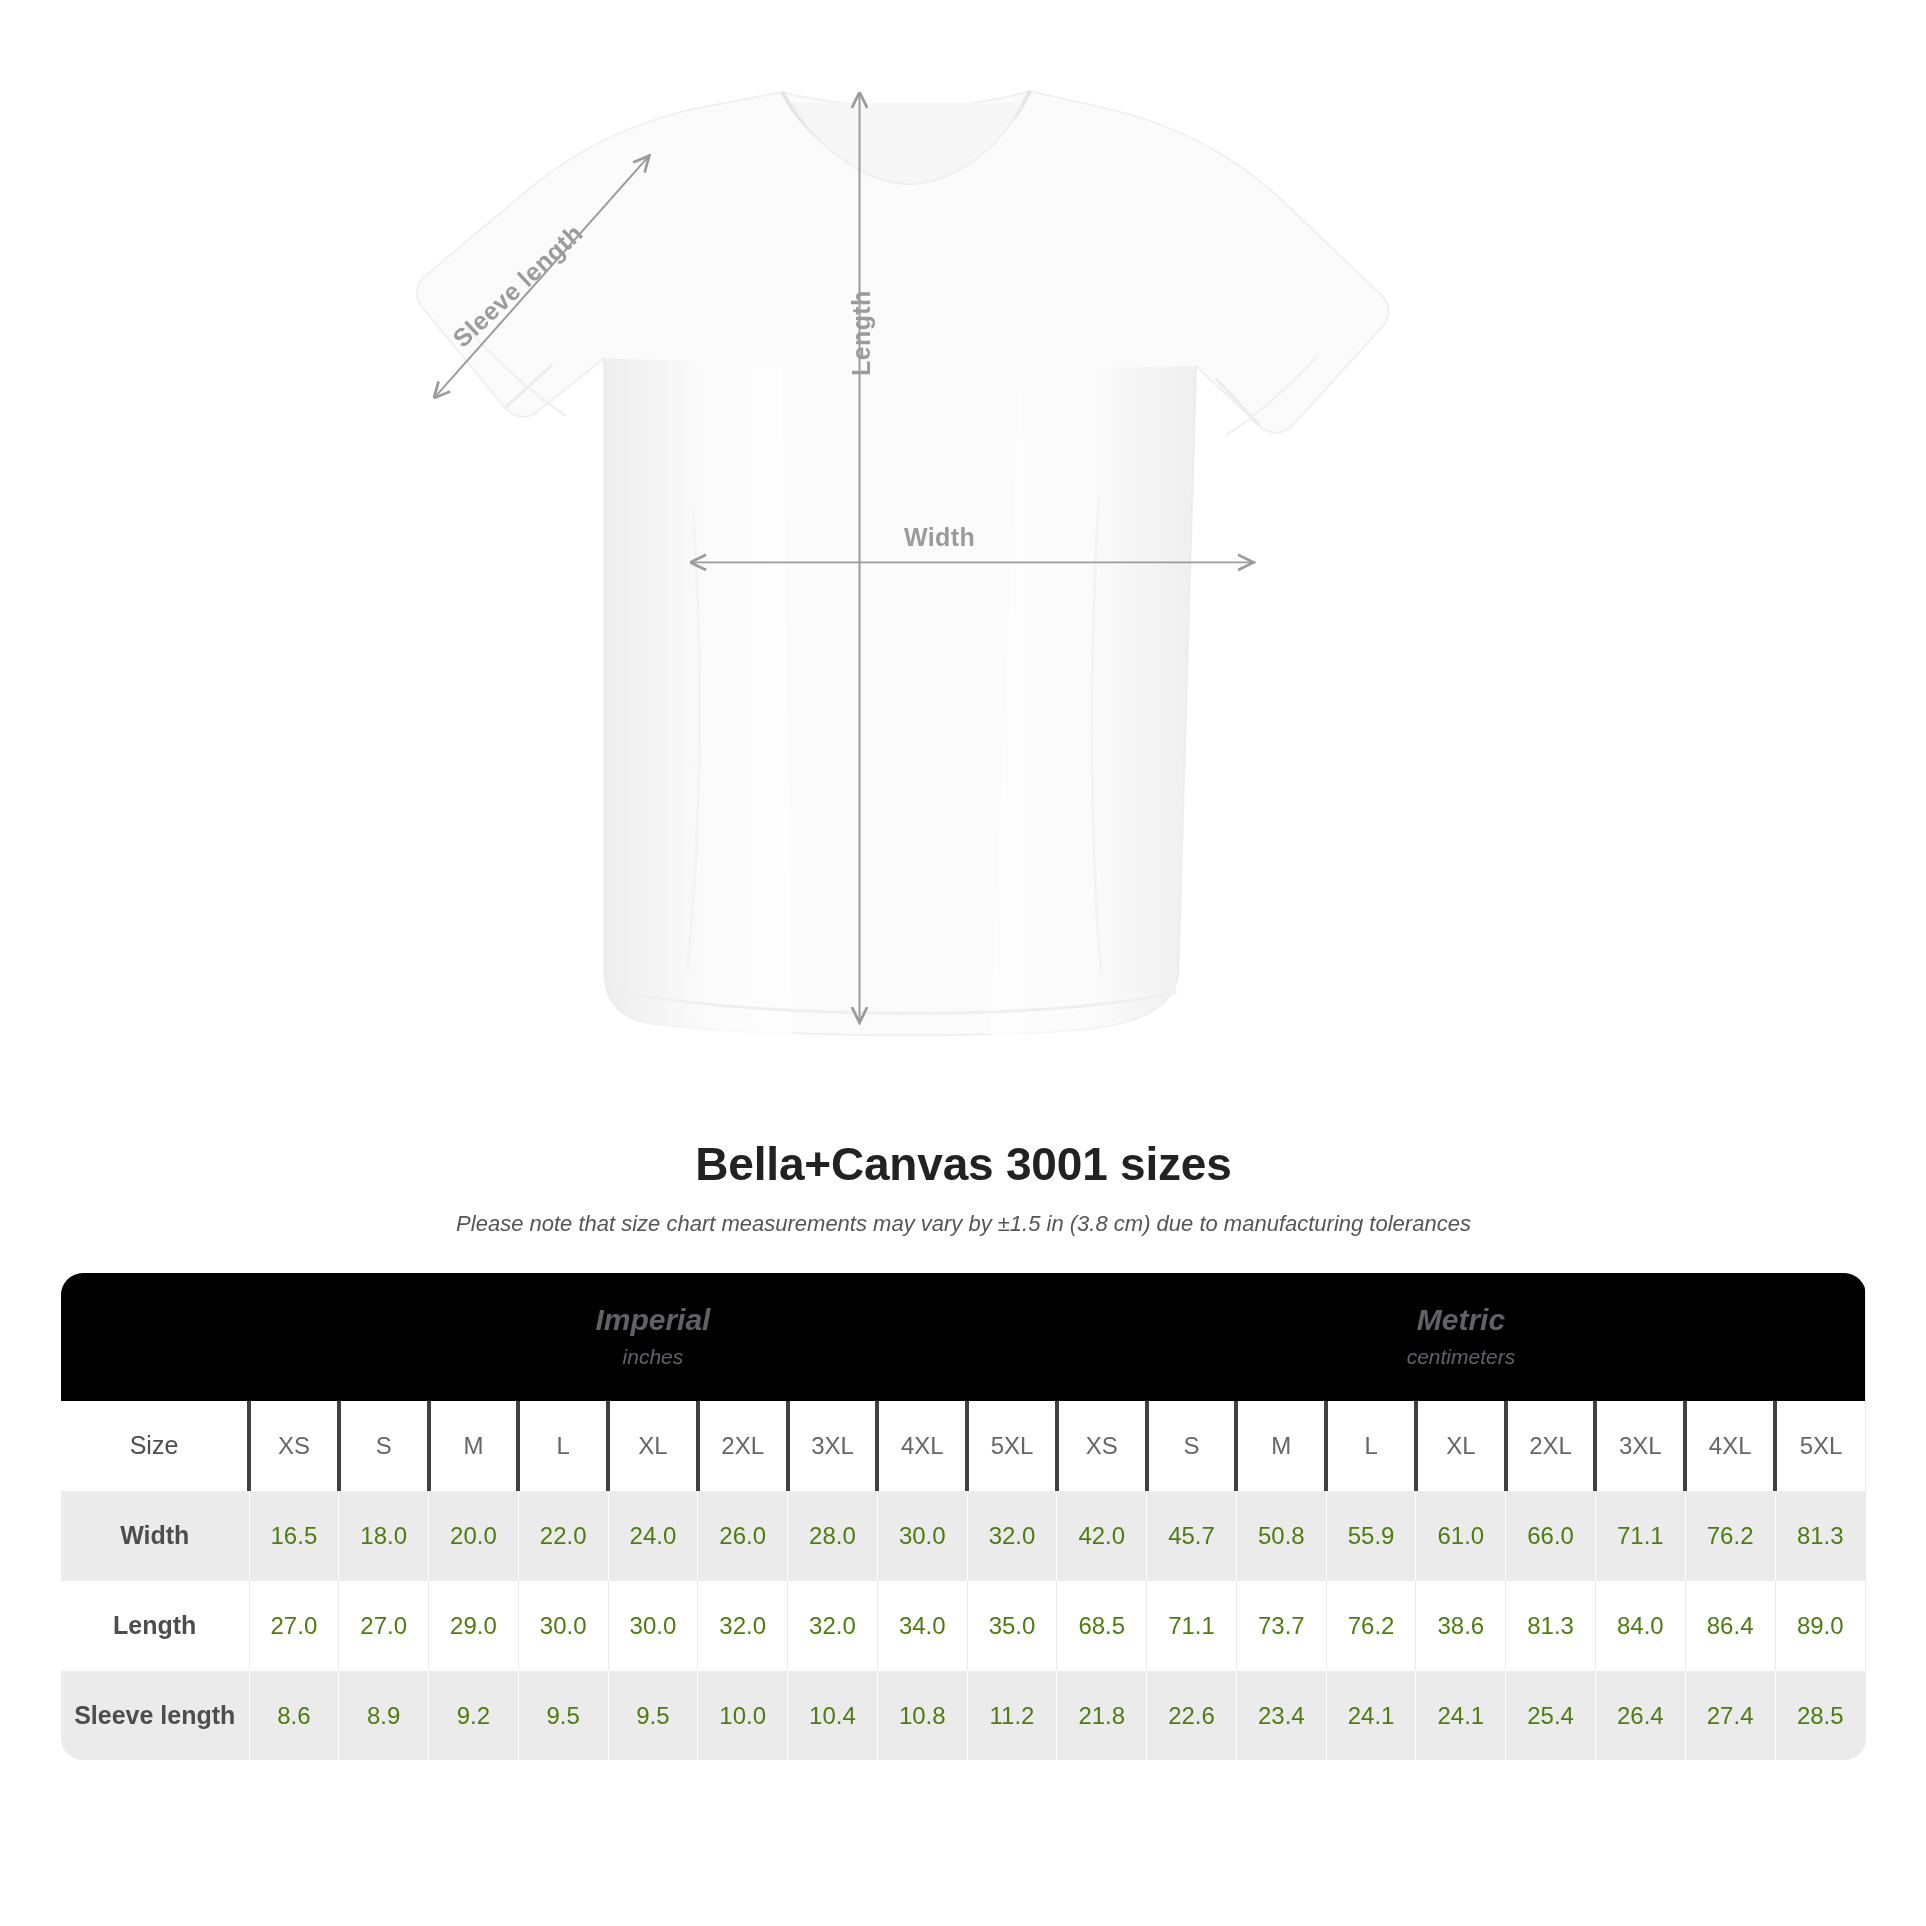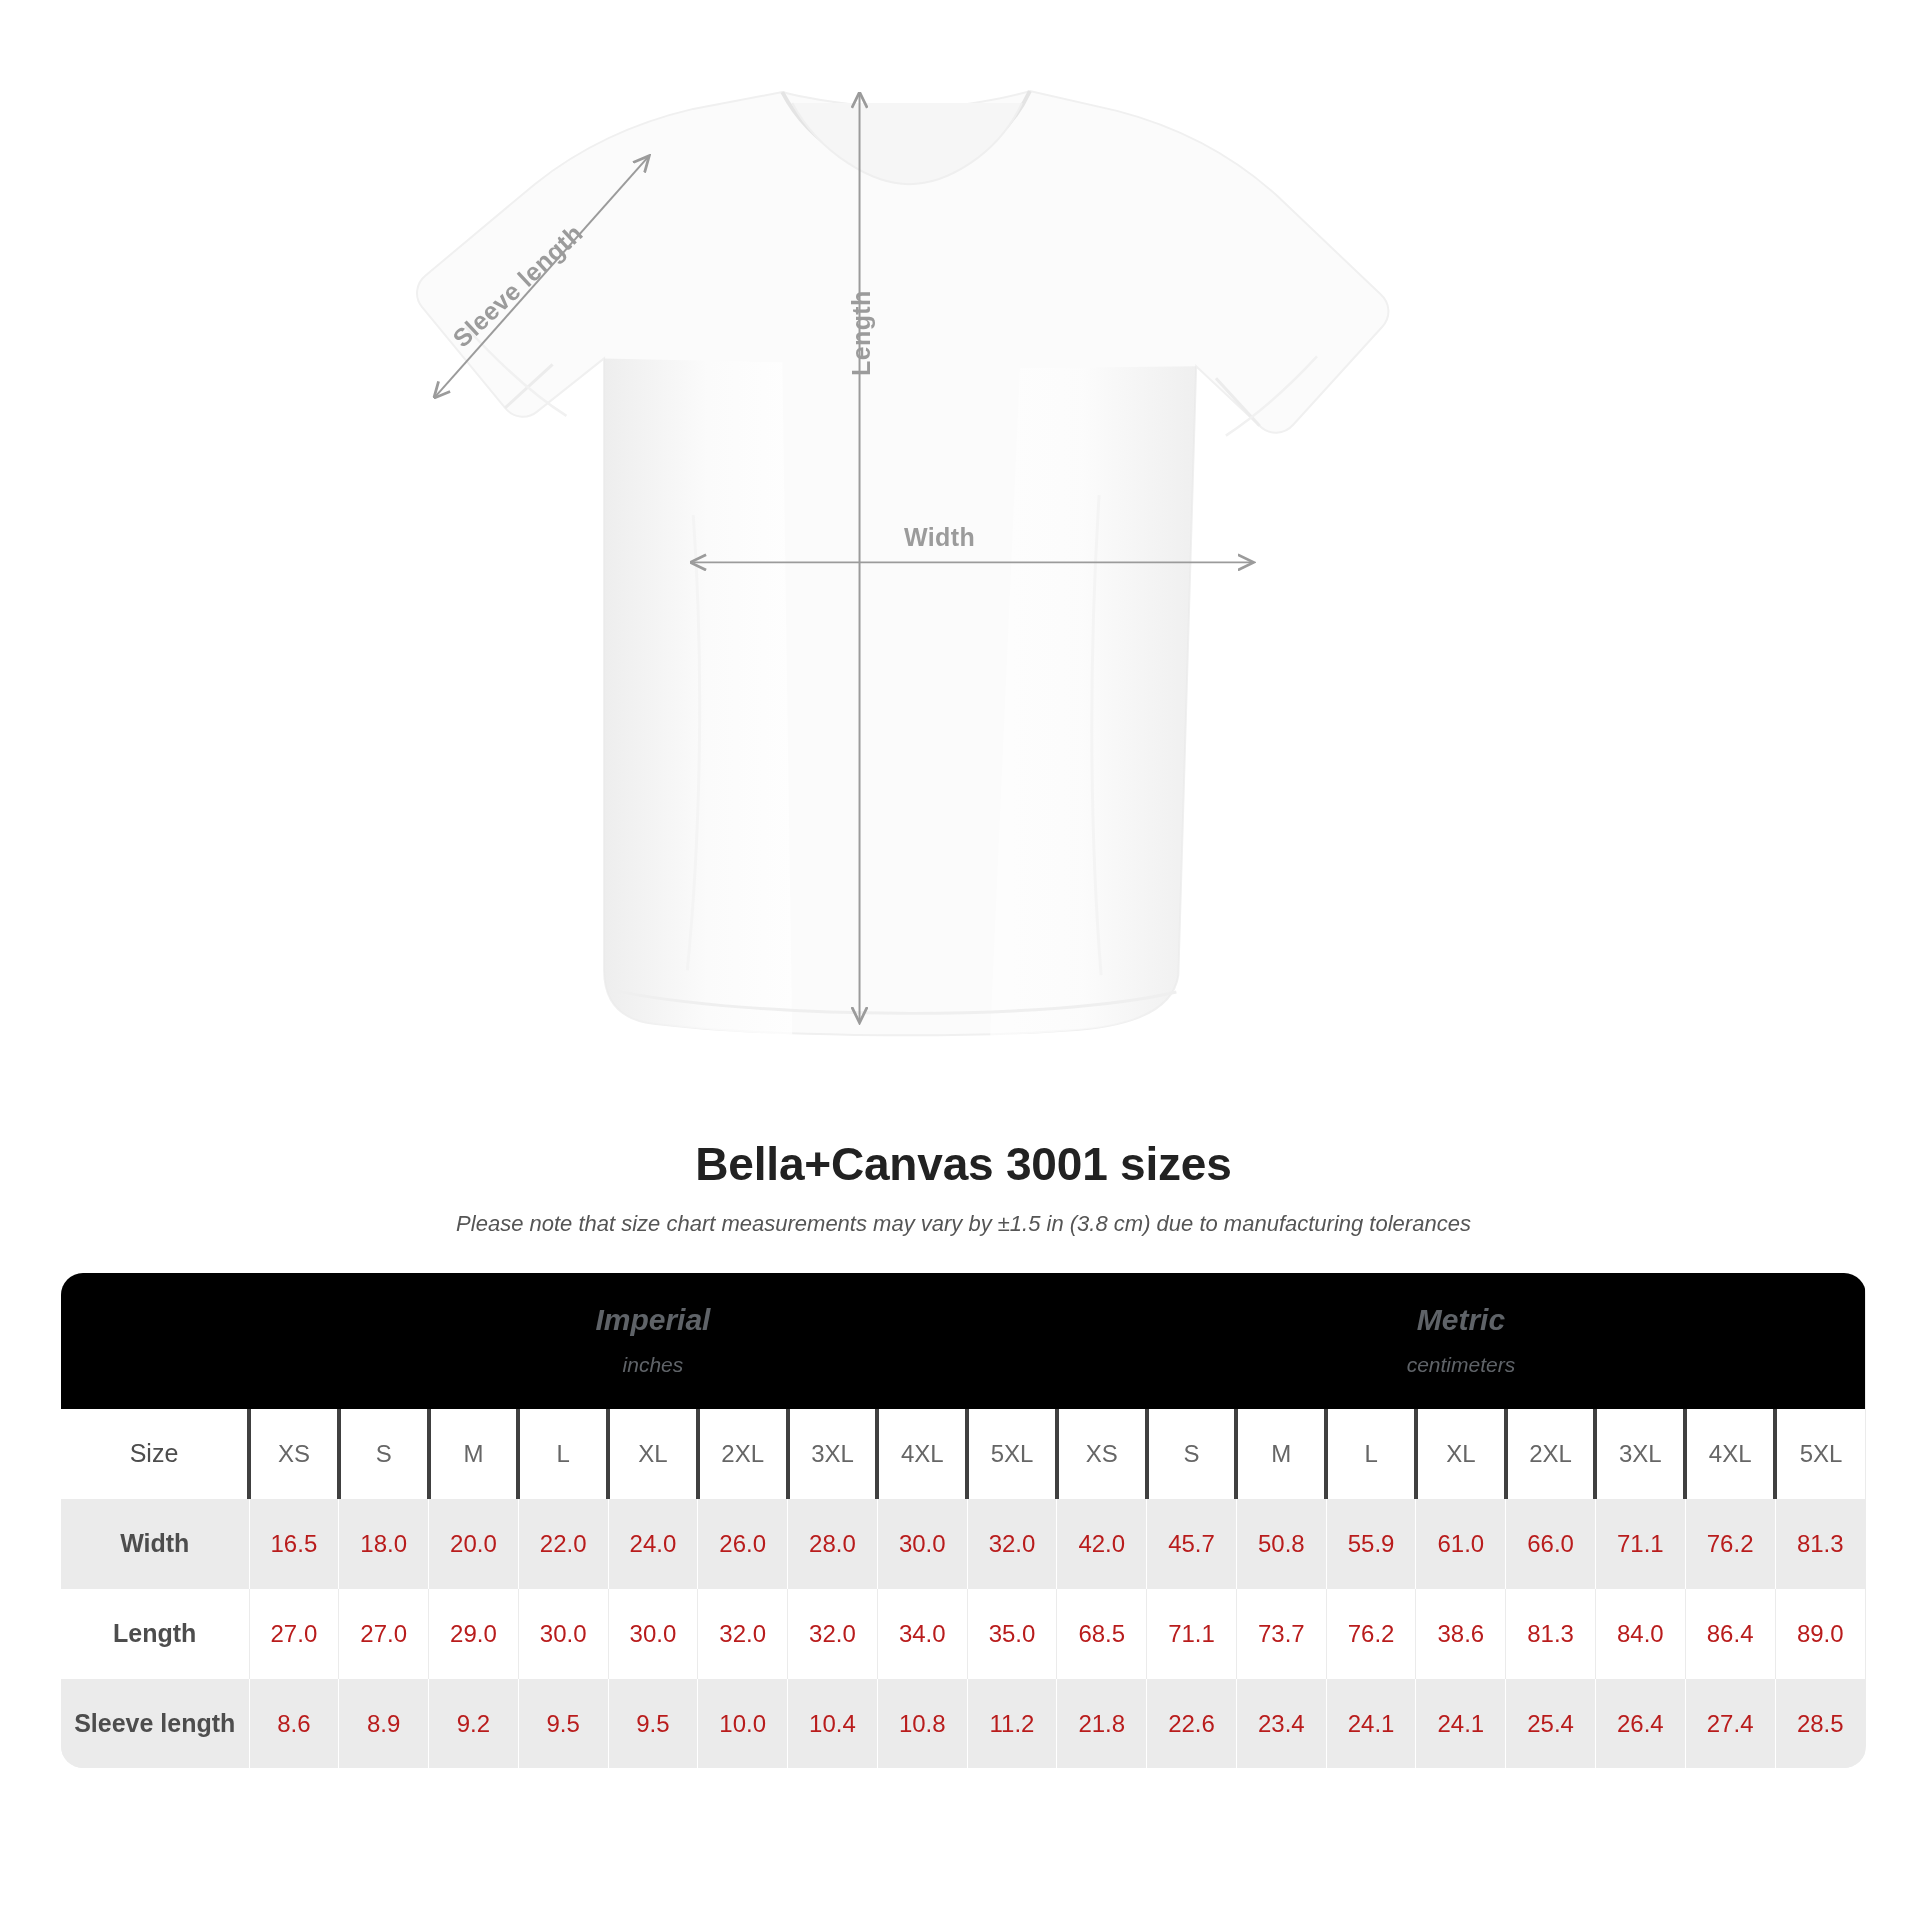--- a/index.html
+++ b/index.html
@@ -100,38 +100,38 @@
   .unit-name {
     font-size: 30px;
     font-style: italic;
     font-weight: bold;
     color: #5f6368;
   }
   .unit-sub {
     font-size: 21px;
     font-style: italic;
     color: #5f6368;
-    margin-top: 16px;
+    margin-top: 8px;
   }
   .hdr-row td {
     background: #ffffff;
     color: #666666;
     font-size: 24px;
     font-weight: bold;
     padding: 30px 0;
     border-right: 4px solid #404040;
   }
   .hdr-row td:last-child { border-right: none; }
   .hdr-row td.rowlabel {
     font-size: 25px;
     color: #4d4d4d;
   }
   .data-row td {
     font-size: 24px;
-    color: #b91c1c;
+    color: #4d7c0f;
     padding: 30px 0;
     border-right: 1px solid #ffffff;
     border-top: 1px solid #ffffff;
   }
   .data-row td:last-child { border-right: none; }
   .data-row.shade td { background: #ebebeb; }
   .data-row.plain td { background: #ffffff; border-right-color: #ebebeb; border-top-color: #ebebeb; }
   .data-row td.rowlabel {
     font-weight: bold;
     font-size: 25px;

